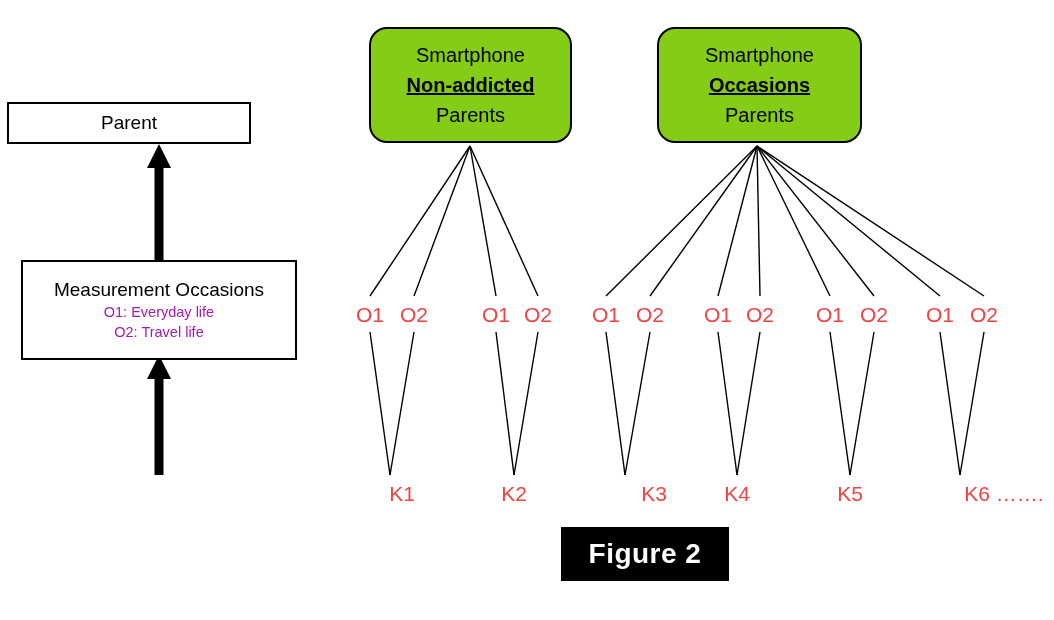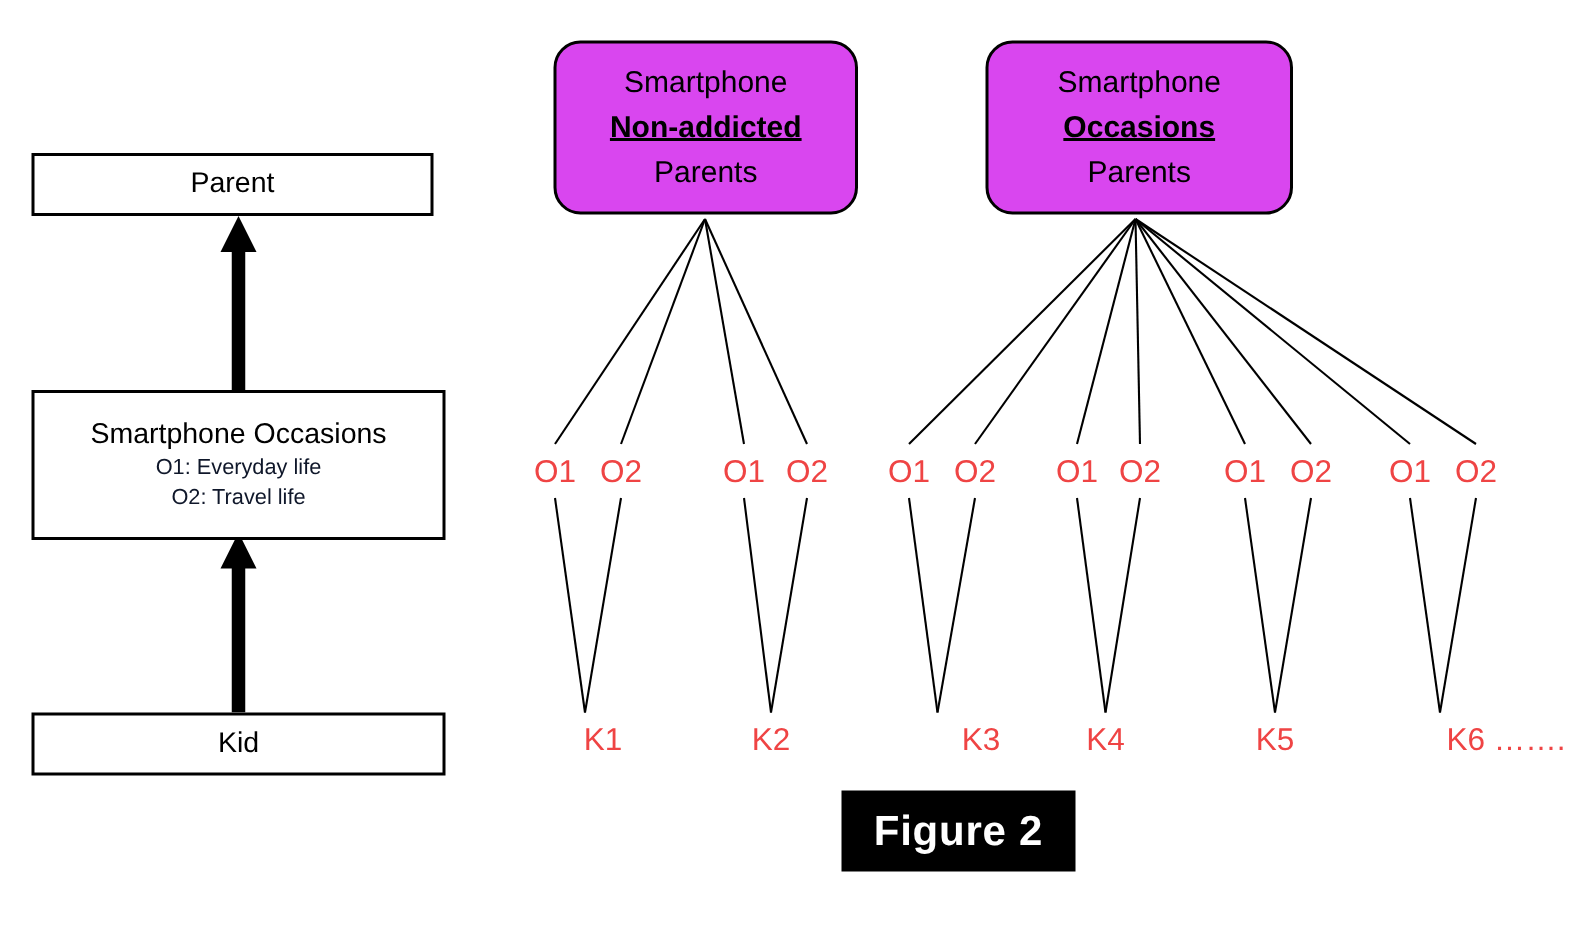--- a/index.html
+++ b/index.html
@@ -32,32 +32,32 @@
     text-align: center;
   }
   .rect-title {
     font-size: 19px;
     line-height: 24px;
     color: #000000;
   }
   .rect-sub {
     font-size: 14.5px;
     line-height: 20px;
-    color: #0f172a;
-  }
-  #box-parent  { left: 21px;  top: 102px; width: 268px; height: 42px; justify-content: center; }
+    color: #a21caf;
+  }
+  #box-parent  { left: 7px;  top: 102px; width: 244px; height: 42px; justify-content: center; }
   #box-measure { left: 21px;  top: 260px; width: 276px; height: 100px; }
   #box-kid     { left: 21px;  top: 475px; width: 276px; height: 42px; }
   
   .round-box {
     position: absolute;
     box-sizing: border-box;
     border: 2px solid #000000;
     border-radius: 18px;
-    background: #d946ef;
+    background: #84cc16;
     display: flex;
     flex-direction: column;
     align-items: center;
     justify-content: center;
     text-align: center;
   }
   .round-line {
     font-size: 20px;
     line-height: 30px;
     color: #000000;
@@ -88,21 +88,21 @@
     width: 1054px;
     height: 620px;
     pointer-events: none;
   }
 
   
   #figure-caption {
     position: absolute;
     left: 561px;
     top: 527px;
-    width: 156px;
+    width: 168px;
     height: 54px;
     background: #000000;
     color: #ffffff;
     font-size: 28px;
     font-weight: bold;
     display: flex;
     align-items: center;
     justify-content: center;
     letter-spacing: 0.5px;
   }
@@ -161,28 +161,25 @@
       <line x1="940" y1="332" x2="960" y2="475"></line>
       <line x1="984" y1="332" x2="960" y2="475"></line>
     </g>
   </svg>
 
   <div class="rect-box" id="box-parent">
     <div class="rect-title">Parent</div>
   </div>
 
   <div class="rect-box" id="box-measure">
-    <div class="rect-title">Smartphone Occasions</div>
+    <div class="rect-title">Measurement Occasions</div>
     <div class="rect-sub">O1: Everyday life</div>
     <div class="rect-sub">O2: Travel life</div>
   </div>
 
-  <div class="rect-box" id="box-kid">
-    <div class="rect-title">Kid</div>
-  </div>
 
   <div class="round-box" id="box-nonaddicted">
     <div class="round-line">Smartphone</div>
     <div class="round-line bold">Non-addicted</div>
     <div class="round-line">Parents</div>
   </div>
 
   <div class="round-box" id="box-addicted">
     <div class="round-line">Smartphone</div>
     <div class="round-line bold">Occasions</div>

